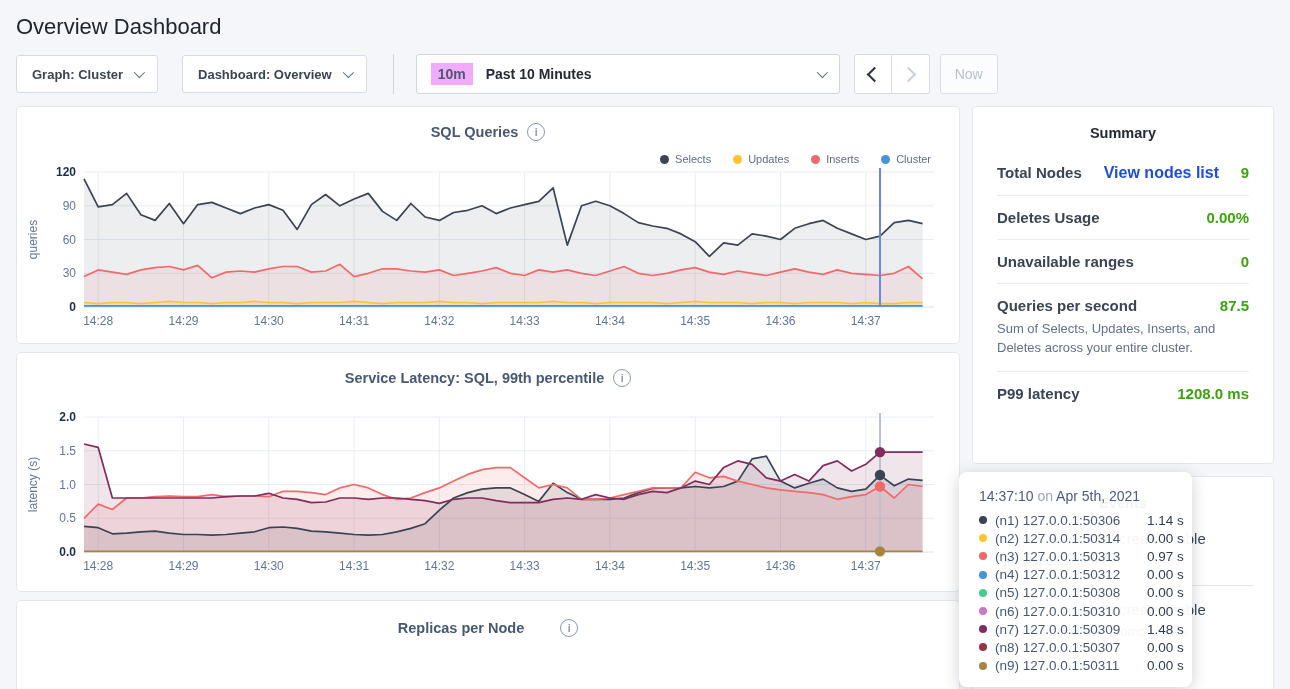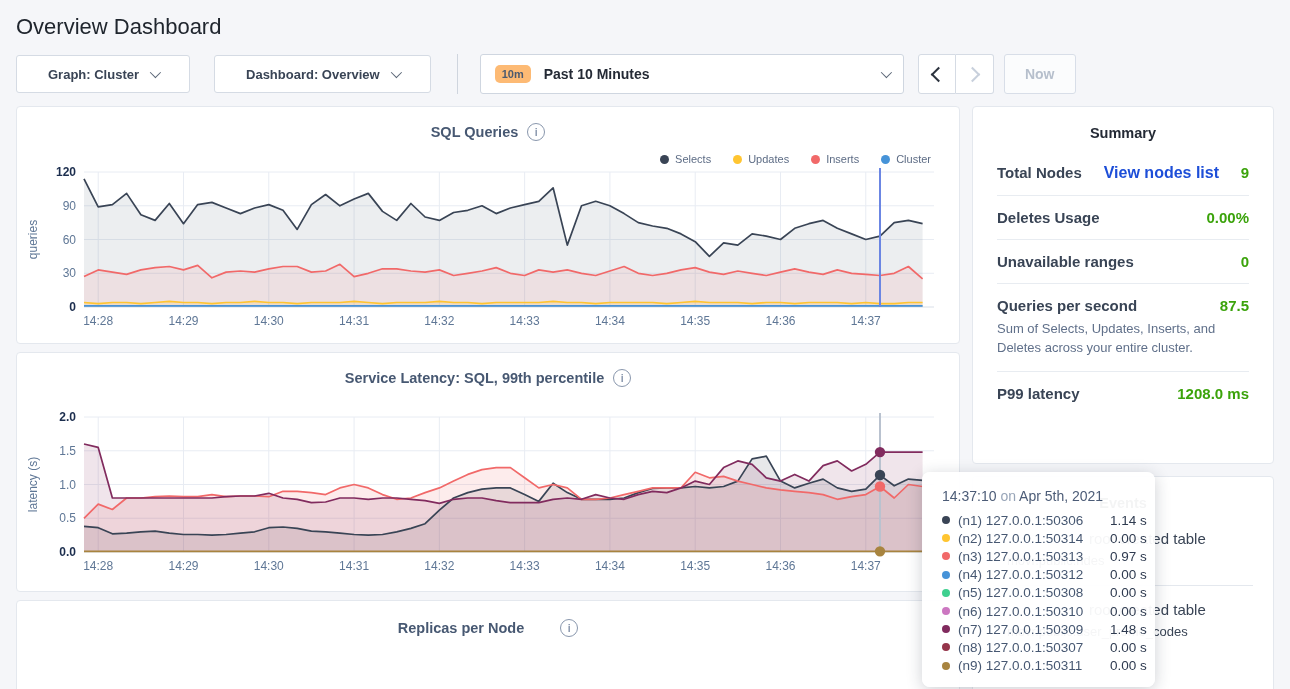--- a/index.html
+++ b/index.html
@@ -3,43 +3,43 @@
 <meta charset="utf-8">
 <style>
   html,body{margin:0;padding:0;width:1290px;height:689px;overflow:hidden;
     background:#f5f6f9;font-family:"Liberation Sans",sans-serif;position:relative;}
   .page{position:relative;width:1290px;height:689px;}
   h1.page-title{margin:0;padding:14px 0 0 16px;font-size:22px;font-weight:500;color:#20262e;}
   
   .controls{display:flex;align-items:center;margin:14px 16px 0 16px;height:40px;}
   button{font-family:"Liberation Sans",sans-serif;cursor:pointer;}
   .dd{height:38px;background:#fff;border:1px solid #d5dbe4;border-radius:3px;
-      display:flex;align-items:center;gap:11px;padding:0 31px;font-size:13px;
+      display:flex;align-items:center;gap:11px;padding:0 15px;font-size:13px;
       font-weight:bold;color:#394455;}
   .dd + .dd{margin-left:24px;}
   .chev{width:7px;height:7px;border-right:1.6px solid #5a6576;border-bottom:1.6px solid #5a6576;
         transform:rotate(45deg) translateY(-2px);display:inline-block;}
   .vdiv{width:1px;height:40px;background:#cfd5de;margin:0 0 0 26px;}
   .time-picker{margin-left:22px;height:40px;width:424px;background:#fff;border:1px solid #cfd6e0;
       border-radius:3px;display:flex;align-items:center;gap:13px;padding:0 14px;}
-  .badge{background:#fdba74;color:#4c5a6f;font-size:11px;font-weight:bold;
-      padding:3px 7px;border-radius:5px;}
+  .badge{background:#f0abfc;color:#4c5a6f;font-size:14px;font-weight:bold;
+      padding:3px 7px;border-radius:0;}
   .tr-label{font-size:14px;font-weight:bold;color:#242a35;}
   .time-picker .chev{margin-left:auto;border-color:#5a6576;}
   .arrows{display:flex;margin-left:14px;}
   .arrow{width:38px;height:40px;background:#fff;border:1px solid #d5dbe4;display:flex;
       align-items:center;justify-content:center;padding:0;}
   .arrow.prev{border-radius:3px 0 0 3px;}
   .arrow.next{border-radius:0 3px 3px 0;border-left:none;}
   .chevL{width:9px;height:9px;border-left:2.4px solid #2c333e;border-bottom:2.4px solid #2c333e;
       transform:rotate(45deg);display:inline-block;margin-left:3px;}
   .chevR{width:9px;height:9px;border-right:2.4px solid #c8d0dc;border-top:2.4px solid #c8d0dc;
       transform:rotate(45deg);display:inline-block;margin-right:3px;}
-  .now{margin-left:10px;width:72px;height:40px;background:#fbfcfd;border:1px solid #d8dee8;
-      border-radius:3px;font-size:14px;font-weight:bold;color:#b6bfcc;}
+  .now{margin-left:10px;width:58px;height:40px;background:#fbfcfd;border:1px solid #d8dee8;
+      border-radius:3px;font-size:14px;font-weight:normal;color:#b6bfcc;}
   
   .main{display:flex;gap:12px;margin:12px 16px 0 16px;align-items:flex-start;}
   .charts-col{width:944px;display:flex;flex-direction:column;gap:8px;}
   .side-col{width:314px;display:flex;flex-direction:column;gap:12px;}
   .panel{background:#fff;border:1px solid #e4e8ee;border-radius:4px;box-sizing:border-box;}
   .chart-panel{position:relative;width:944px;}
   .chart-title{display:flex;justify-content:center;align-items:center;gap:9px;margin-top:16px;
       font-size:14.5px;font-weight:bold;color:#475872;}
   .info{width:16px;height:16px;border:1px solid #8997ad;border-radius:50%;color:#8997ad;
       font-size:10.5px;font-weight:bold;display:inline-flex;align-items:center;justify-content:center;
@@ -58,21 +58,21 @@
   .mlink{margin-left:22px;font-size:16px;font-weight:bold;color:#1d4ed8;text-decoration:none;}
   .mvalue{margin-left:auto;font-size:15px;font-weight:bold;color:#3ba30b;}
   .mdesc{margin:6px 0 0 0;font-size:13px;color:#60708a;line-height:1.45;}
   
   .events{padding:16px 20px;height:400px;position:relative;}
   .event-row{padding:15px 0 17px 0;}
   .event-row + .event-row{border-top:1px solid #e4e8ee;}
   .event-desc{padding-left:96px;font-size:15px;color:#394455;}
   .event-target{padding-left:14px;font-size:13px;color:#394455;margin-top:6px;}
   
-  .tooltip{position:absolute;left:922px;top:472px;width:233px;z-index:10;
+  .tooltip{position:absolute;left:959px;top:472px;width:233px;z-index:10;
       background:rgba(255,255,255,0.95);border-radius:8px;
       box-shadow:0 3px 16px rgba(30,40,60,0.22);padding:16px 0 12px 20px;box-sizing:border-box;}
   .tt-head{font-size:14px;color:#4c5c77;margin-bottom:7px;}
   .tt-on{color:#98a5b8;}
   .tt-row{display:flex;align-items:center;height:18.2px;}
   .tt-dot{width:8px;height:8px;border-radius:50%;flex:0 0 8px;margin-right:8px;}
   .tt-name{font-size:13.5px;color:#475872;width:140px;}
   .tt-val{font-size:13.5px;font-weight:normal;color:#2f3b50;margin-left:12px;}
 </style>
 </head>

